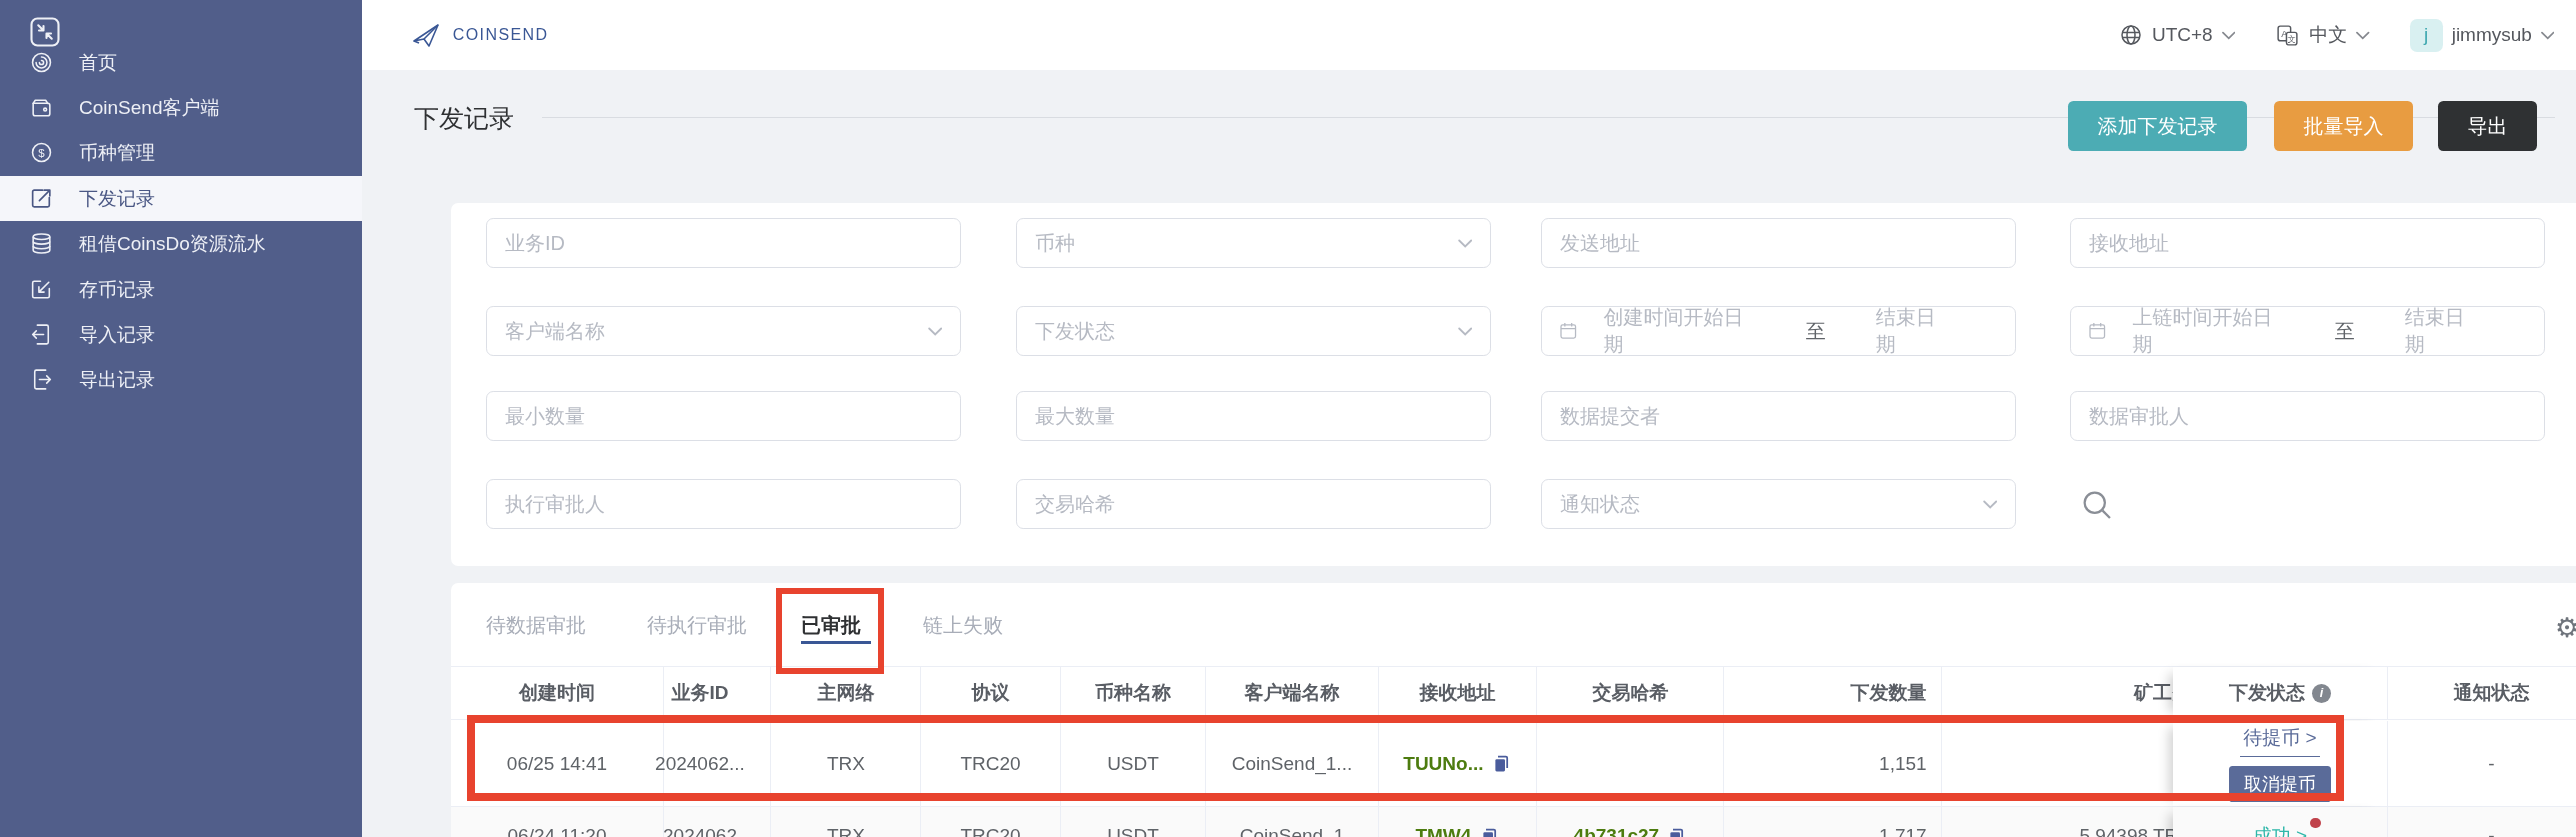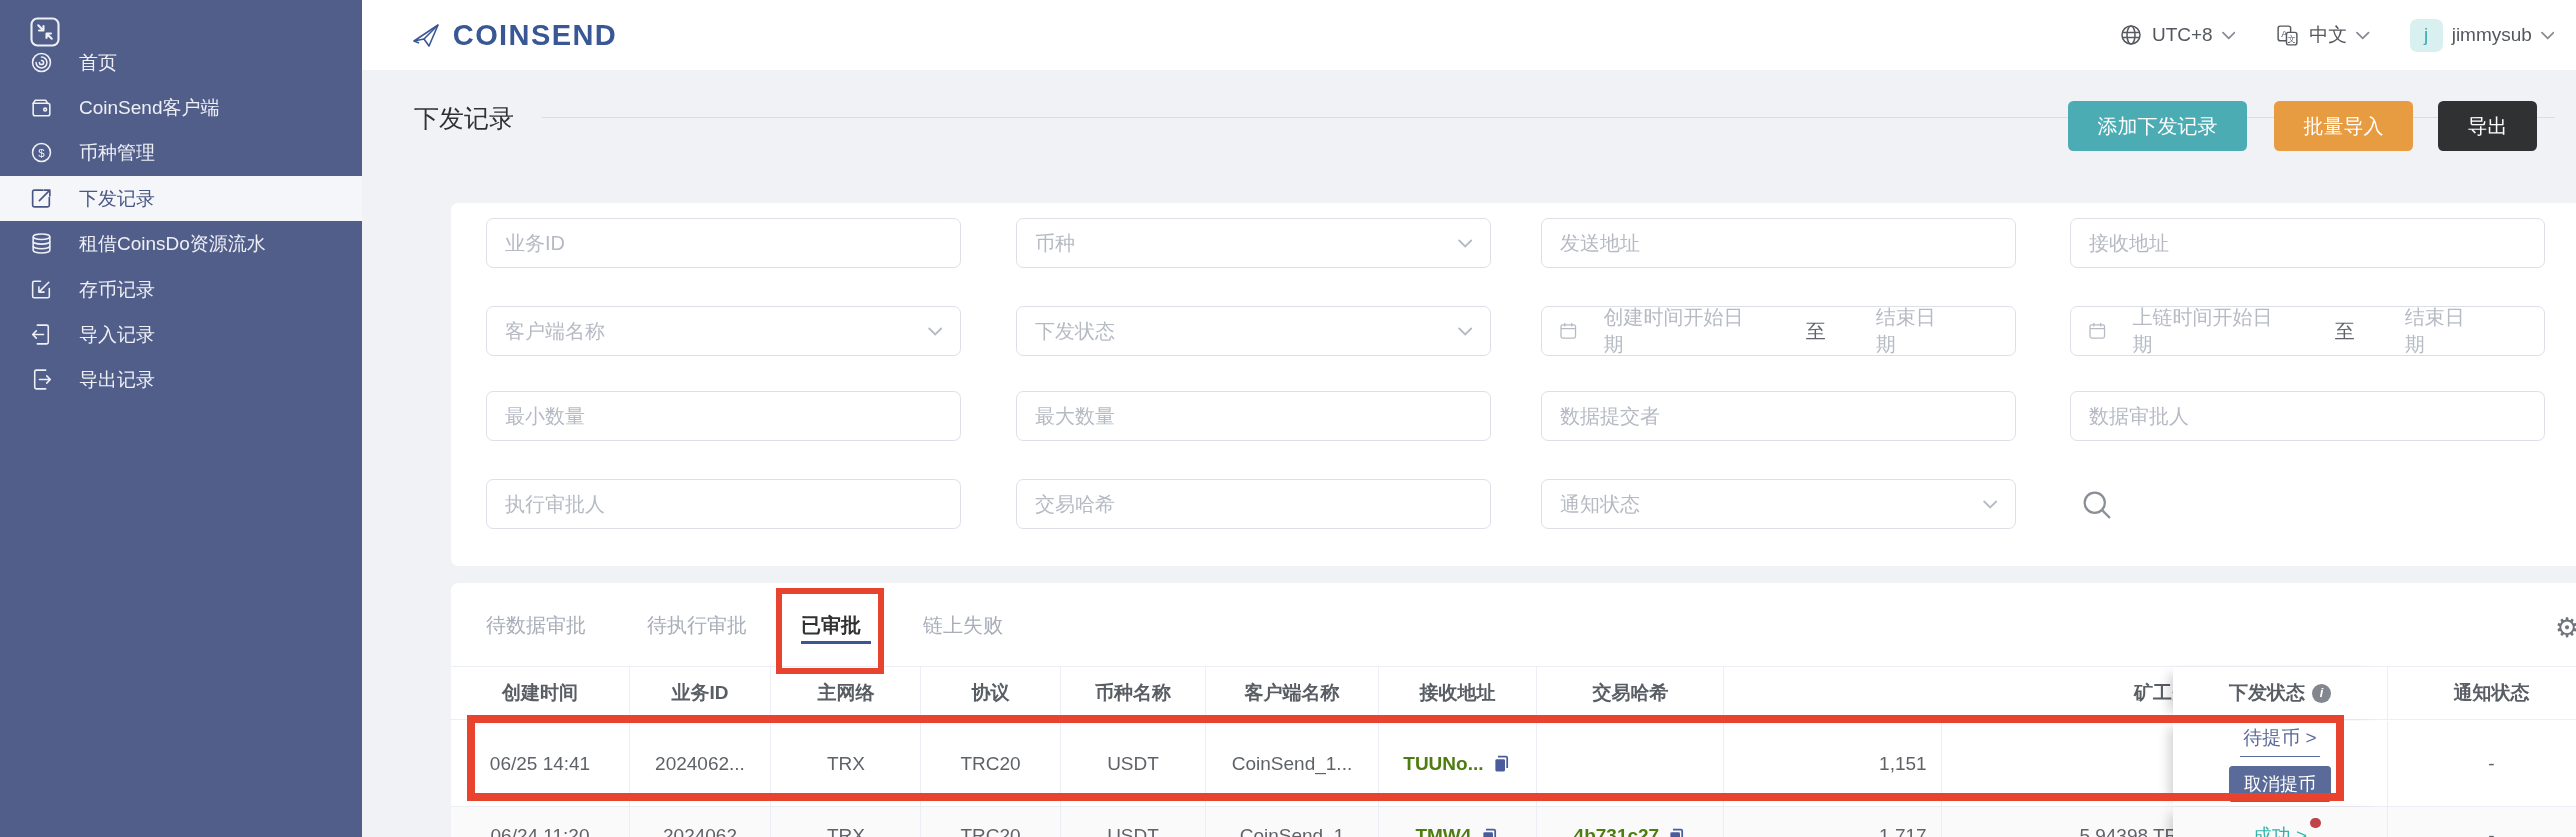--- a/index.html
+++ b/index.html
@@ -10,21 +10,21 @@
   .sidebar{position:absolute;left:0;top:0;width:362px;height:837px;background:#515e8a;z-index:20;}
   .collapse-btn{position:absolute;left:27px;top:13.5px;width:36px;height:36px;cursor:pointer;}
   .nav-item{position:absolute;left:0;width:362px;height:45px;display:flex;align-items:center;color:#eef0f6;font-size:19px;cursor:pointer;}
   .nav-item .nav-icon{position:absolute;left:28px;width:27px;height:27px;display:flex;align-items:center;justify-content:center;}
   .nav-item .nav-label{position:absolute;left:79px;white-space:nowrap;}
   .nav-item.active{background:#f5f6fa;color:#4a5784;font-weight:500;}
 
   
   .topbar{position:absolute;left:362px;top:0;width:2214px;height:70px;background:#fff;}
   .brand{position:absolute;left:48px;top:0;height:70px;display:flex;align-items:center;gap:10.8px;color:#3a5795;}
-  .brand-name{font-size:29px;letter-spacing:1.4px;font-weight:700;}
+  .brand-name{font-size:16px;letter-spacing:1.4px;font-weight:400;}
   .top-right{position:absolute;right:21.6px;top:0;height:70px;display:flex;align-items:center;gap:40px;color:#55585e;font-size:19px;}
   .top-group{display:flex;align-items:center;gap:9px;cursor:pointer;white-space:nowrap;}
   .avatar{width:33px;height:33px;border-radius:7.2px;background:#d9f0f1;color:#3fa8b0;display:flex;align-items:center;justify-content:center;font-size:19px;font-weight:500;}
 
   
   .page-title{position:absolute;left:414px;top:102px;font-size:25px;color:#2f3133;font-weight:500;}
   .title-line{position:absolute;left:542px;top:117px;width:2013px;height:0.9px;background:#d9dce1;}
   .btn{position:absolute;top:101px;height:50px;border:none;border-radius:5.4px;color:#fff;font-size:20px;font-weight:500;cursor:pointer;font-family:inherit;display:flex;align-items:center;justify-content:center;}
   .btn-add{left:2068px;width:179px;background:#4cacb4;}
   .btn-batch{left:2274px;width:139px;background:#e89c41;}
@@ -53,21 +53,21 @@
   .tab-underline{position:absolute;left:350px;top:58px;width:70px;height:2.7px;background:#3a5795;}
   .gear{position:absolute;left:2104px;top:32px;font-size:27px;color:#6f747c;cursor:pointer;line-height:1;}
 
   
   .thead,.trow{position:absolute;left:0;width:2144px;}
   .thead{top:83px;height:54px;border-top:0.9px solid #ebeef5;border-bottom:0.9px solid #ebeef5;box-sizing:border-box;background:#fff;}
   .trow1{top:138px;height:86px;border-bottom:0.9px solid #ebeef5;box-sizing:border-box;background:#fff;}
   .trow2{top:224px;height:58px;background:#fafafa;}
   .cell{position:absolute;top:0;height:100%;display:flex;align-items:center;justify-content:center;font-size:19px;color:#5f6368;border-right:0.9px solid #ebeef5;box-sizing:border-box;gap:7.2px;}
   .thead .cell{font-weight:600;color:#595d64;}
-  .cl1{left:0;width:179px;} .cl2{left:179px;width:141px;} .cl3{left:321px;width:149px;}
+  .cl1{left:0;width:213px;} .cl2{left:179px;width:141px;} .cl3{left:321px;width:149px;}
   .cl4{left:470px;width:140px;} .cl5{left:610px;width:145px;} .cl6{left:755px;width:173px;}
   .cl7{left:928px;width:158px;} .cl8{left:1087px;width:186px;}
   .cl9{left:1273px;width:218px;justify-content:flex-end;padding-right:14.4px;}
   .cl10{left:1491px;width:249px;justify-content:flex-end;border-right:none;z-index:1;}
   .cl11{left:1722px;width:215px;z-index:3;box-shadow:-10.8px 0 10.8px -7.2px rgba(0,0,0,0.18);}
   .cl12{left:1937px;width:207px;border-right:none;z-index:3;}
   .thead .cl11,.thead .cl12,.trow1 .cl11,.trow1 .cl12{background:#fff;}
   .trow2 .cl11,.trow2 .cl12{background:#fafafa;}
   .hashlink{color:#4d7c0f;font-weight:600;cursor:pointer;}
   .copy-ic{cursor:pointer;display:inline-flex;}
@@ -338,20 +338,21 @@
 
     <div class="thead">
       <div class="cell cl1">创建时间</div>
       <div class="cell cl2">业务ID</div>
       <div class="cell cl3">主网络</div>
       <div class="cell cl4">协议</div>
       <div class="cell cl5">币种名称</div>
       <div class="cell cl6">客户端名称</div>
       <div class="cell cl7">接收地址</div>
       <div class="cell cl8">交易哈希</div>
+      <div class="cell cl9">下发数量</div>
       <div class="cell cl10">矿工费</div>
       <div class="cell cl11">
         <span>下发状态</span>
         <span class="info-ic">i</span>
       </div>
       <div class="cell cl12">通知状态</div>
     </div>
 
     <div class="trow trow1">
       <div class="cell cl1">06/25 14:41</div>

